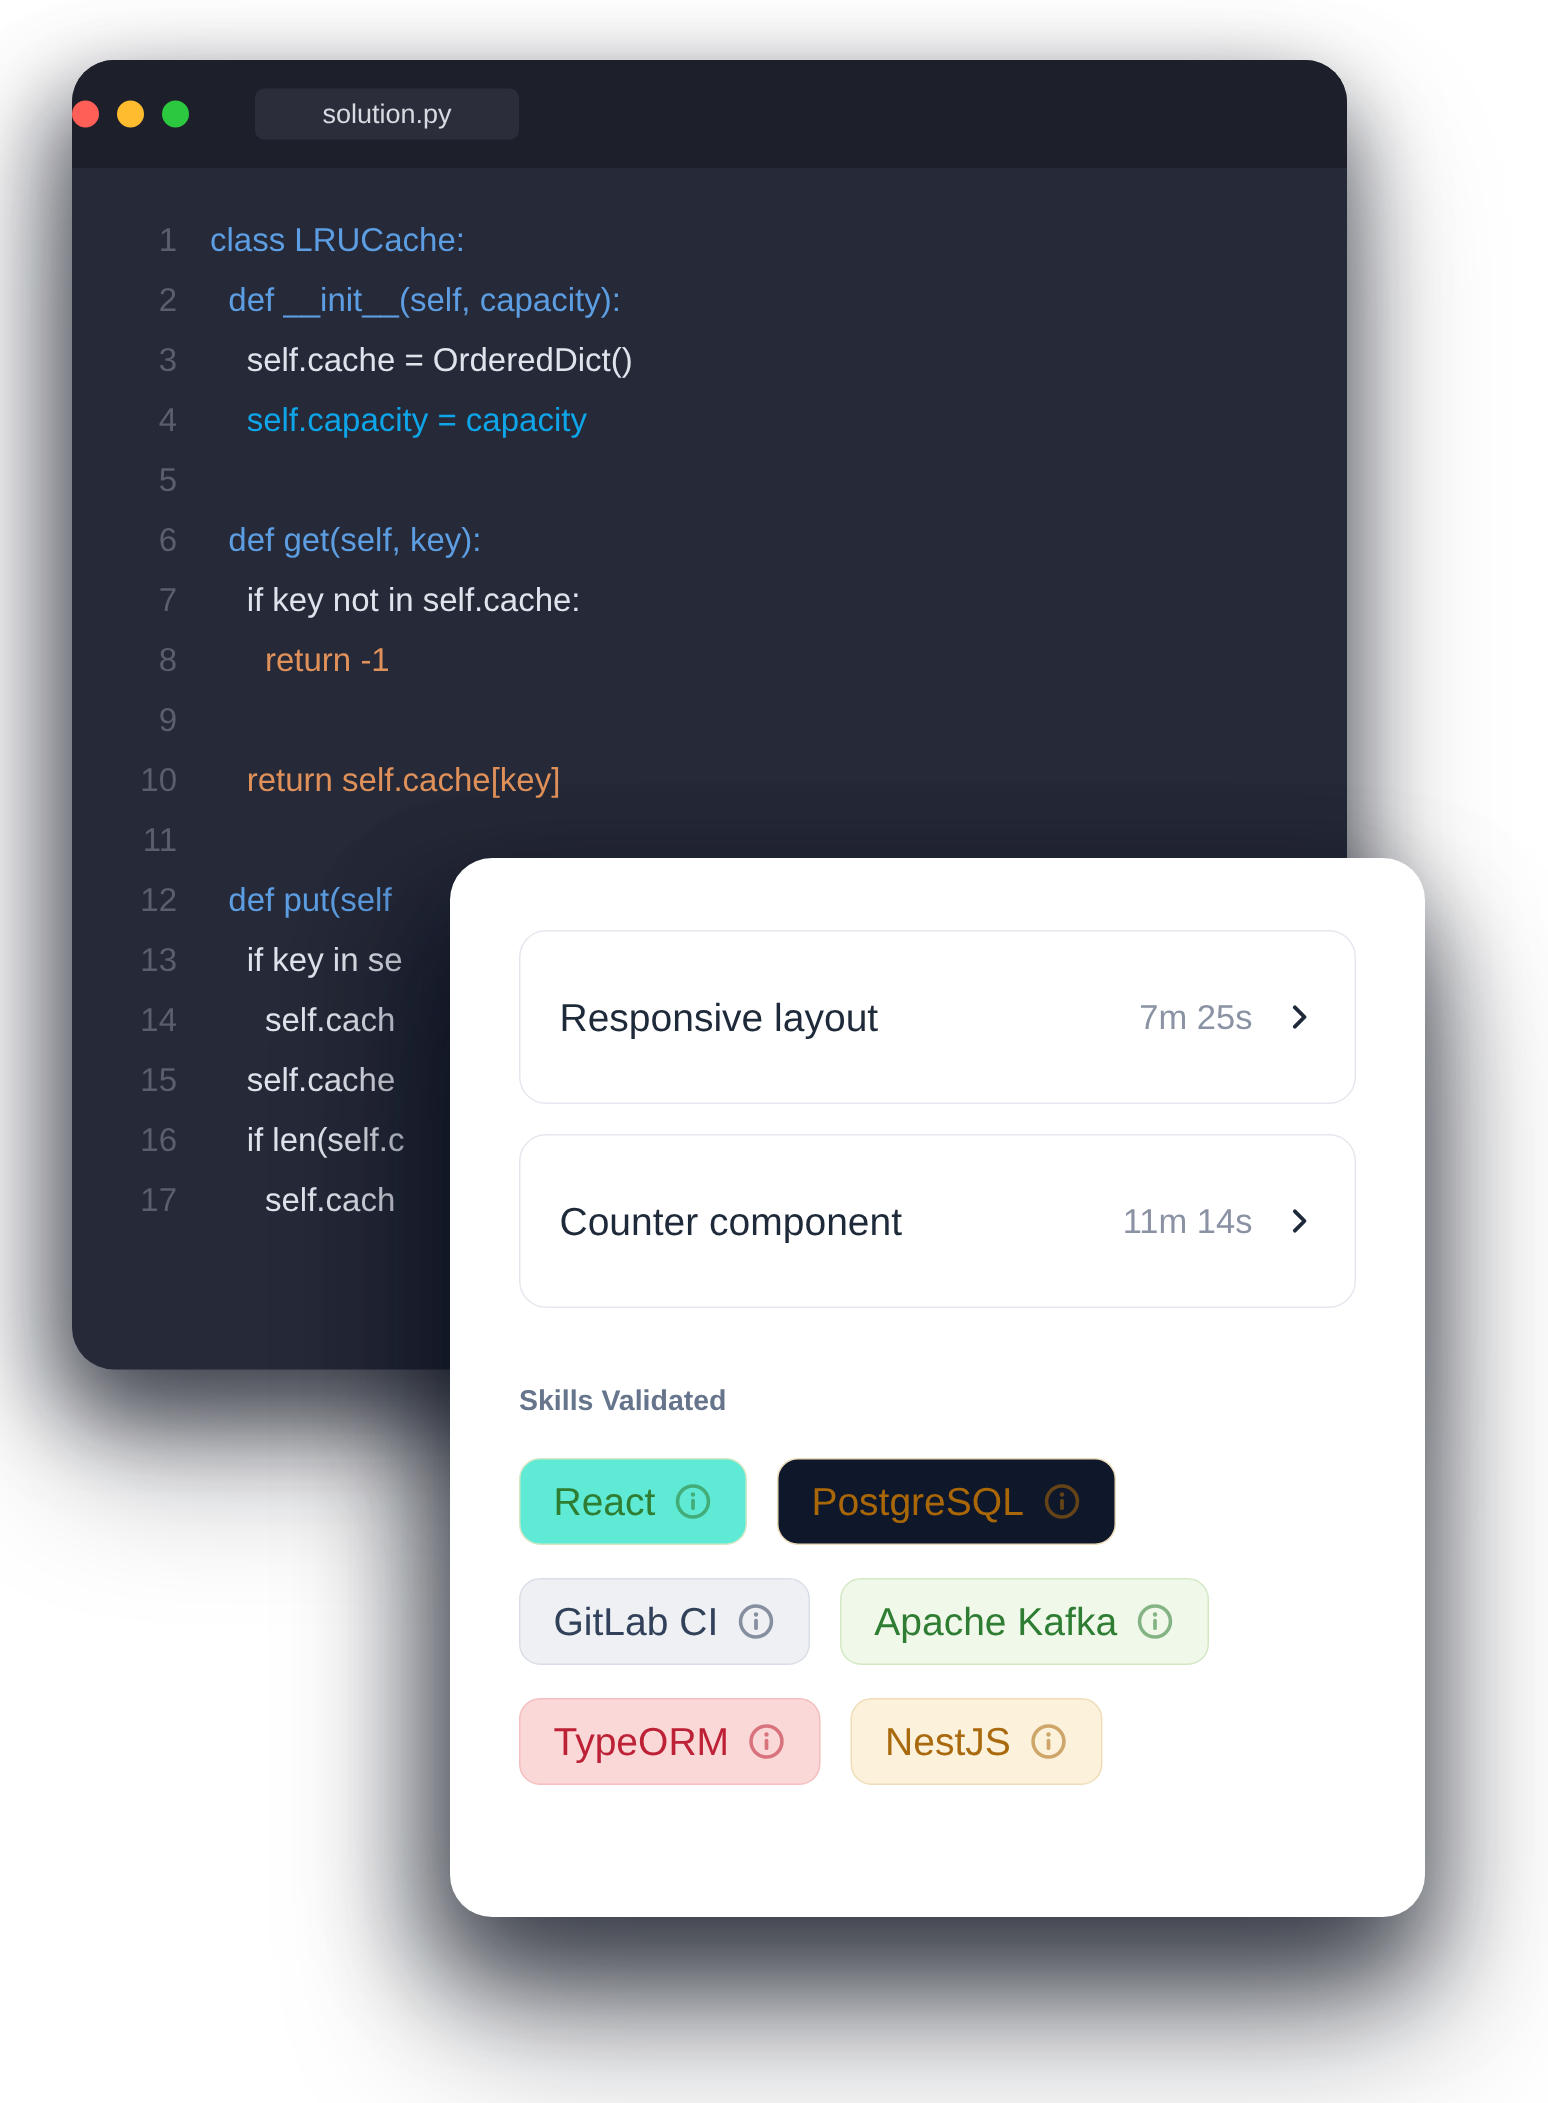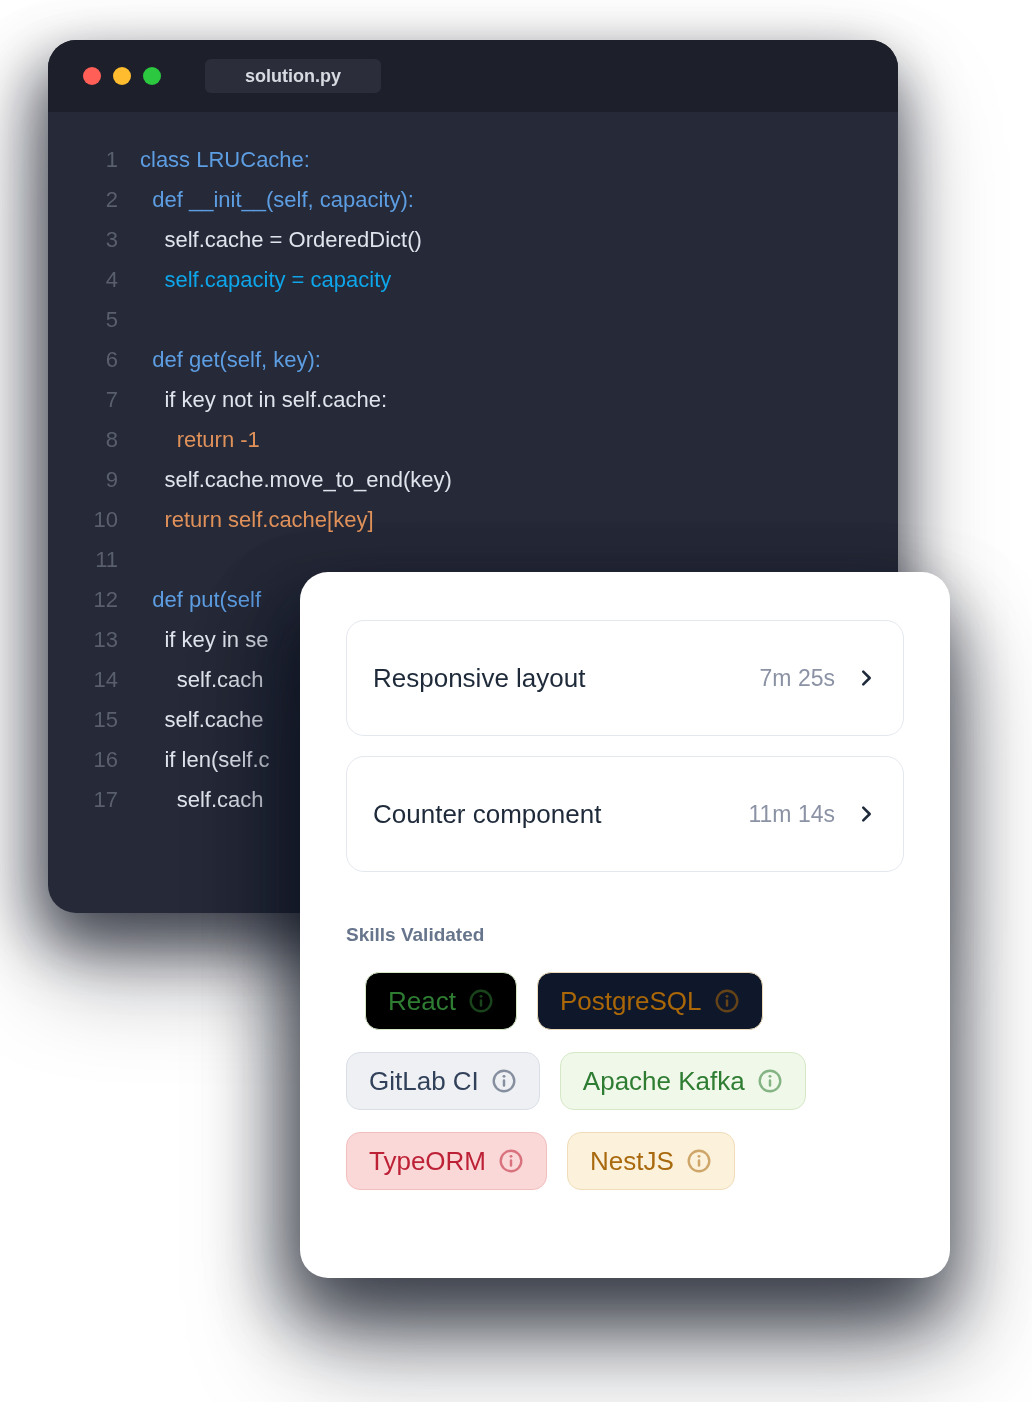--- a/index.html
+++ b/index.html
@@ -19,22 +19,20 @@
     background: var(--window_bg, #252938);
     border-radius: 28px;
     box-shadow: 0 30px 60px rgba(8,12,26,.55), 0 60px 100px rgba(8,12,26,.35), -20px 20px 60px rgba(8,12,26,.25);
     overflow: hidden;
   }
   .titlebar {
     height: 72px;
     background: var(--titlebar_bg, #1d202b);
     display: flex;
     align-items: center;
-    padding-left: 35px;
-    font-weight: bold;
   }
   .t-light {
     width: 18px; height: 18px;
     border-radius: 50%;
     margin-right: 12px;
     border: none;
     padding: 0;
     cursor: pointer;
   }
   .title-tab {
@@ -142,21 +140,21 @@
   </div>
   <div class="code-area">
     <div class="code-line"><span class="ln">1</span><span class="lc" style="color: rgb(93, 157, 226); text-align: center;">class LRUCache:</span></div>
     <div class="code-line"><span class="ln">2</span><span class="lc" style="color: rgb(93, 157, 226);">  def __init__(self, capacity):</span></div>
     <div class="code-line"><span class="ln">3</span><span class="lc" style="color: rgb(223, 227, 236);">    self.cache = OrderedDict()</span></div>
     <div class="code-line"><span class="ln">4</span><span class="lc" style="color: #0ea5e9;">    self.capacity = capacity</span></div>
     <div class="code-line"><span class="ln">5</span><span class="lc" style="color: rgb(223, 227, 236);"></span></div>
     <div class="code-line"><span class="ln">6</span><span class="lc" style="color: rgb(93, 157, 226);">  def get(self, key):</span></div>
     <div class="code-line"><span class="ln">7</span><span class="lc" style="color: rgb(223, 227, 236);">    if key not in self.cache:</span></div>
     <div class="code-line"><span class="ln">8</span><span class="lc" style="color: rgb(224, 145, 90);">      return -1</span></div>
-    <div class="code-line"><span class="ln">9</span><span class="lc" style="color: rgb(223, 227, 236);">    self.cache.move_to_end(key)</span></div>
+    <div class="code-line"><span class="ln">9</span></div>
     <div class="code-line"><span class="ln">10</span><span class="lc" style="color: rgb(224, 145, 90);">    return self.cache[key]</span></div>
     <div class="code-line"><span class="ln">11</span><span class="lc" style="color: rgb(223, 227, 236);"></span></div>
     <div class="code-line"><span class="ln">12</span><span class="lc" style="color: rgb(93, 157, 226);">  def put(self</span></div>
     <div class="code-line"><span class="ln">13</span><span class="lc" style="color: rgb(223, 227, 236);">    if key in se</span></div>
     <div class="code-line"><span class="ln">14</span><span class="lc" style="color: rgb(223, 227, 236);">      self.cach</span></div>
     <div class="code-line"><span class="ln">15</span><span class="lc" style="color: rgb(223, 227, 236);">    self.cache</span></div>
     <div class="code-line"><span class="ln">16</span><span class="lc" style="color: rgb(223, 227, 236);">    if len(self.c</span></div>
     <div class="code-line"><span class="ln">17</span><span class="lc" style="color: rgb(223, 227, 236);">      self.cach</span></div>
   </div>
 </div>
@@ -183,21 +181,21 @@
         <svg viewBox="0 0 24 24" width="22" height="22" fill="none" stroke="#1e2a3a" stroke-width="2.8" stroke-linecap="round" stroke-linejoin="round">
             <polyline points="9 5 16 12 9 19"></polyline>
           </svg>
       </span>
     </span>
   </div>
 
   <div class="skills-heading">Skills Validated</div>
 
   <div class="skills-wrap">
-    <span class="skill-badge" style="background: #000000; border-color: rgb(212, 232, 197); color: rgb(46, 125, 50); margin-left: 19px;">
+    <span class="skill-badge" style="background: #5eead4; border-color: rgb(212, 232, 197); color: rgb(46, 125, 50);">
       <span class="skill-label">React</span>
       <span class="info-icon">
           <svg viewBox="0 0 24 24" width="26" height="26">
             <circle cx="12" cy="12" r="9.5" fill="none" stroke="currentColor" stroke-width="2.2"></circle>
             <circle cx="12" cy="7.7" r="1.35" fill="currentColor"></circle>
             <rect x="10.85" y="10.3" width="2.3" height="7" rx="1.15" fill="currentColor"></rect>
           </svg>
         </span>
     </span>
     <span class="skill-badge" style="background: #0f172a; border-color: rgb(236, 219, 186); color: rgb(169, 103, 8);">

